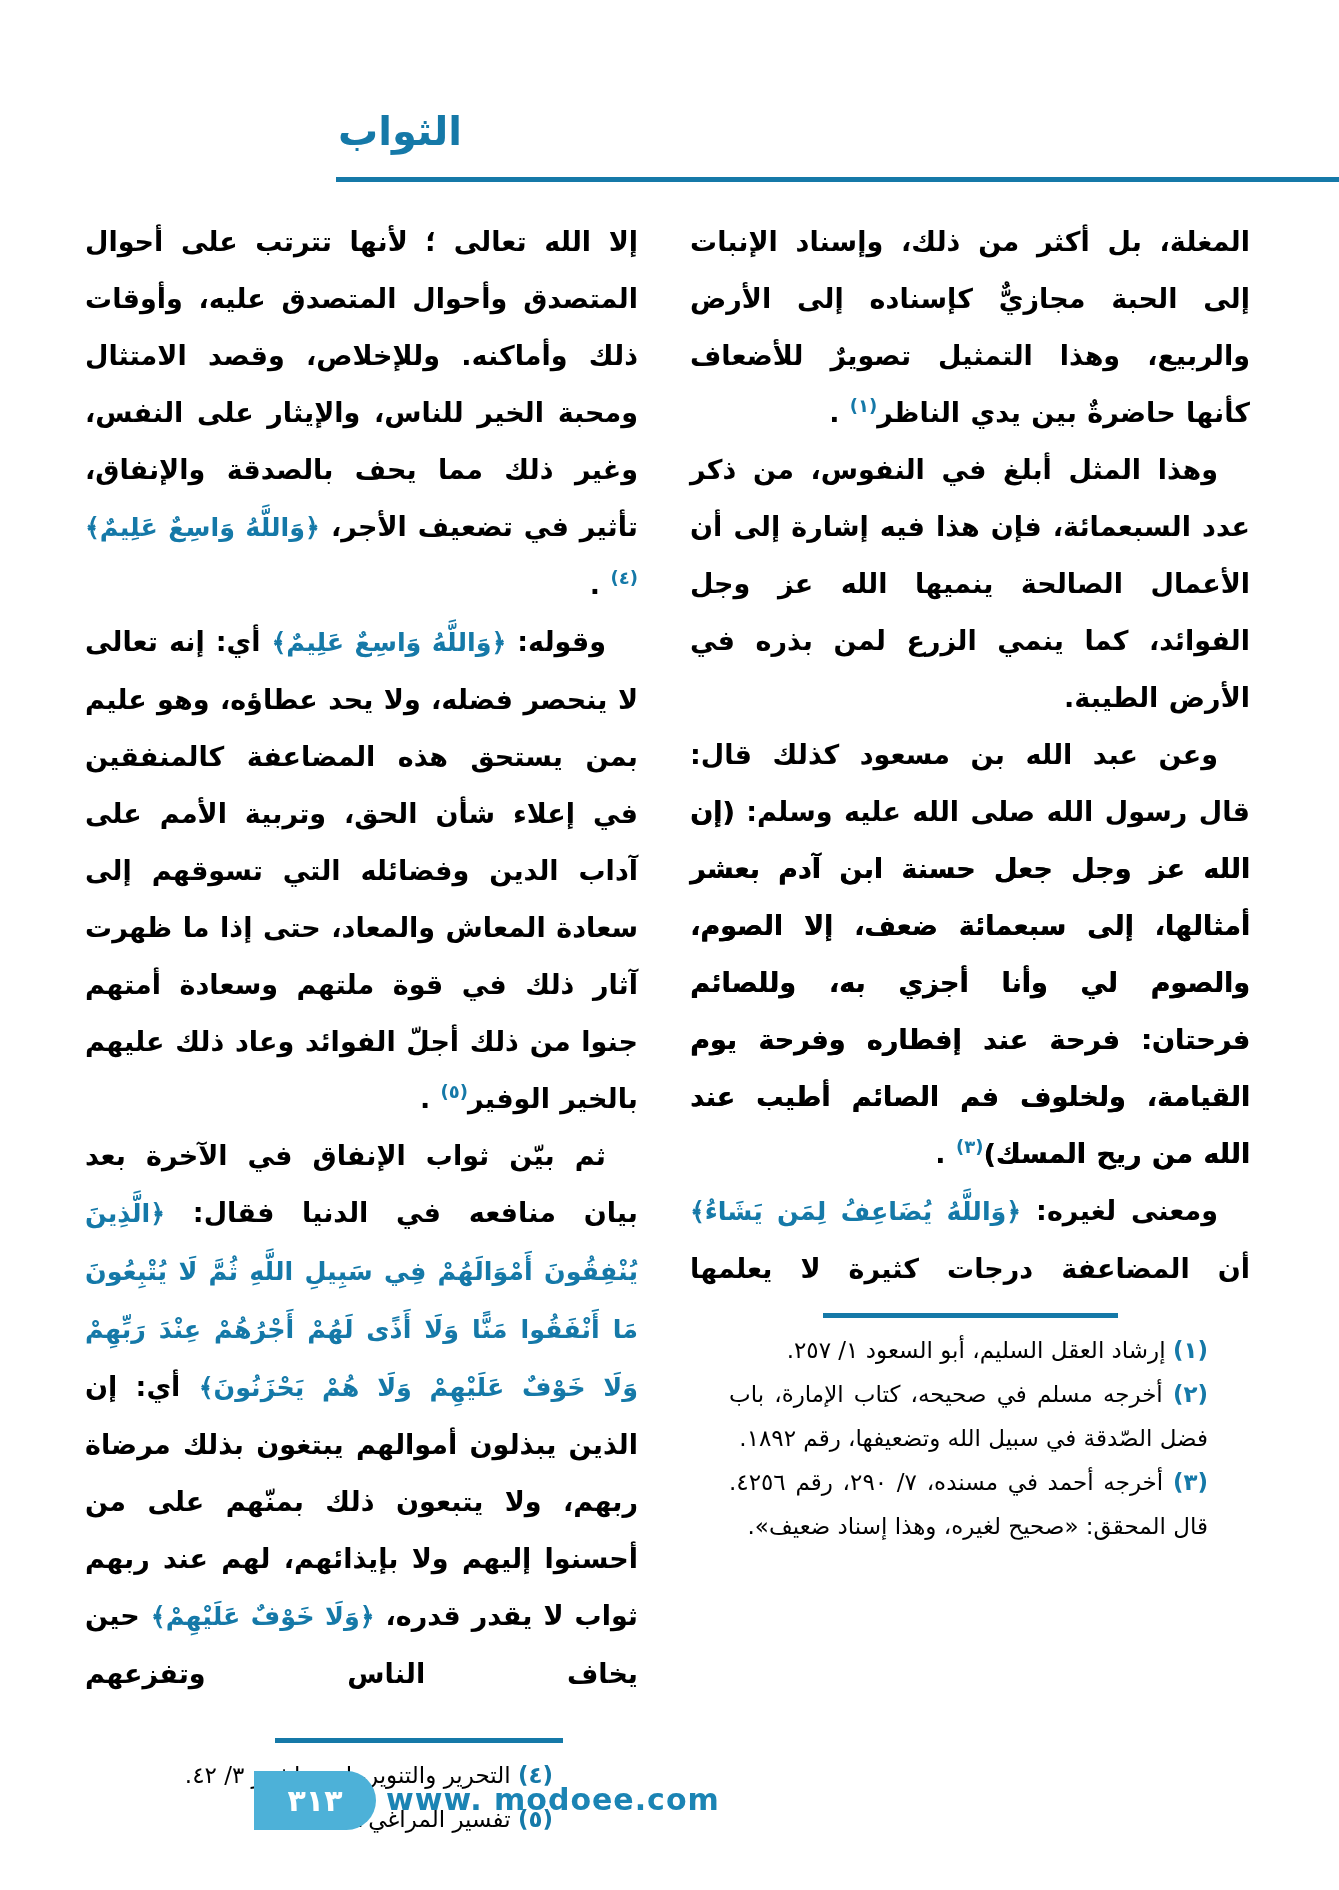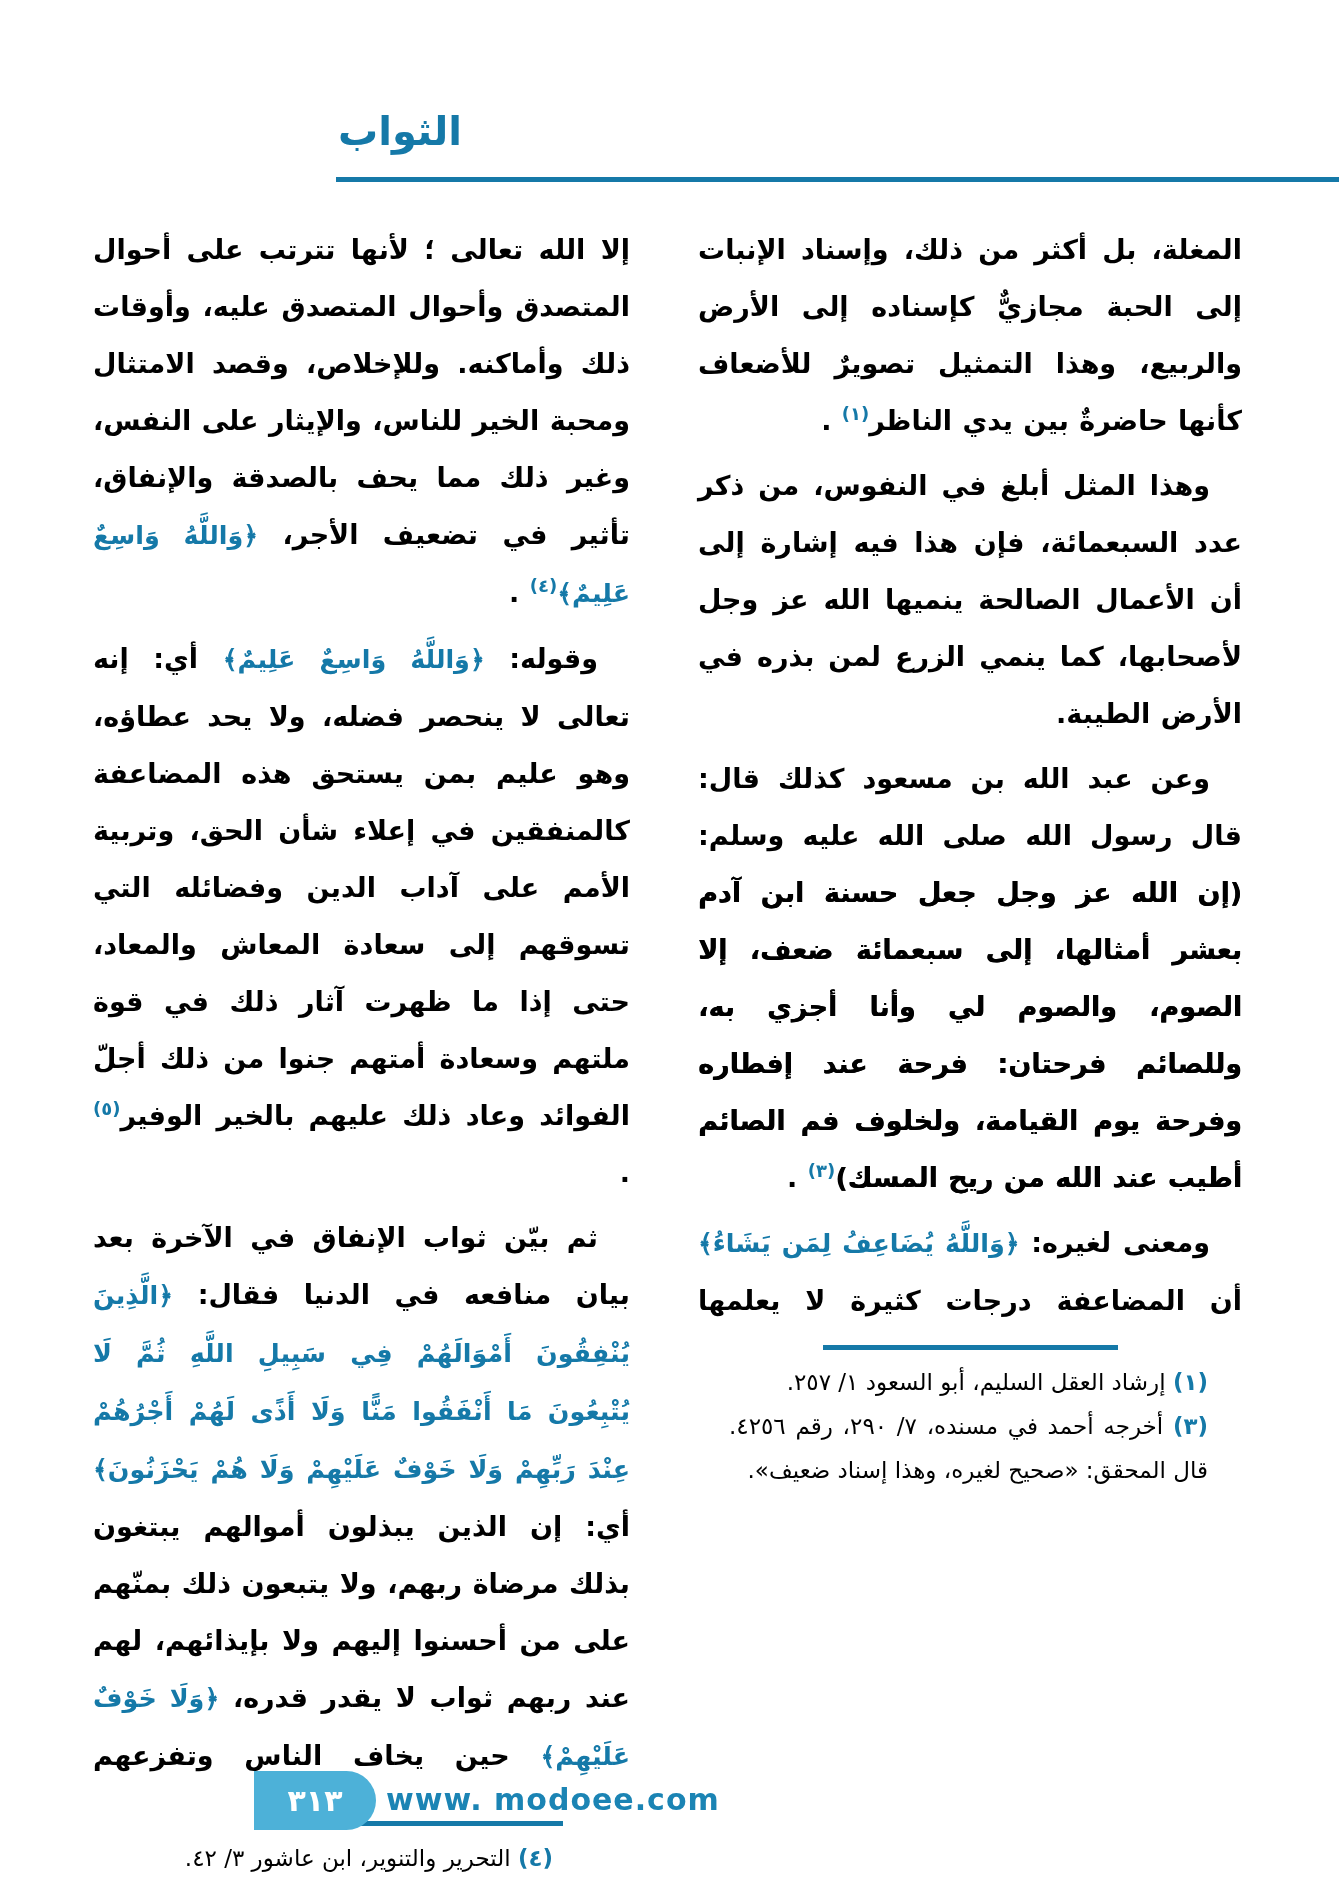--- a/index.html
+++ b/index.html
@@ -36,21 +36,21 @@
     display:flex;flex-direction:row;gap:52px;
     direction:rtl;
   }
   .col{width:560px;}
   .col.left{width:553px;}
   .col-text{
     font-size:27px;line-height:57px;font-weight:bold;
     text-align:justify;
     word-spacing:1px;
   }
-  .col-text p{margin:8px;}
+  .col-text p{margin:0;}
   .col-text p.indent{text-indent:32px;}
   .col-text p.justify-last{text-align-last:justify;}
   .seg-q{color:var(--accent);font-size:0.94em;}
   .seg-h{text-shadow:0.4px 0 0 currentColor;}
   .seg-ref{
     color:var(--accent);
     font-size:18px;font-weight:bold;
     vertical-align:super;line-height:0;
   }
 
@@ -88,27 +88,28 @@
 
 <div class="page">
 
   <div class="header-title">الثواب</div>
   <div class="header-rule"></div>
 
   <div class="columns">
     <section class="col right">
       <div class="col-text">
           <p class=""><span class="seg-n">المغلة، بل أكثر من ذلك، وإسناد الإنبات إلى الحبة مجازيٌّ كإسناده إلى الأرض والربيع، وهذا التمثيل تصويرٌ للأضعاف كأنها حاضرةٌ بين يدي الناظر</span><span class="seg-ref">(١)</span><span class="seg-n"> .</span></p>
-          <p class="indent"><span class="seg-n">وهذا المثل أبلغ في النفوس، من ذكر عدد السبعمائة، فإن هذا فيه إشارة إلى أن الأعمال الصالحة ينميها الله عز وجل لأصحابها، كما ينمي الزرع لمن بذره في الأرض الطيبة.</span></p>
+          <p class="indent"><span class="seg-n">وهذا المثل أبلغ في النفوس، من ذكر عدد السبعمائة، فإن هذا فيه إشارة إلى أن الأعمال الصالحة ينميها الله عز وجل الفوائد، كما ينمي الزرع لمن بذره في الأرض الطيبة.</span></p>
           <p class="indent"><span class="seg-n">وعن عبد الله بن مسعود كذلك قال: قال رسول الله صلى الله عليه وسلم: </span><span class="seg-h">(إن الله عز وجل جعل حسنة ابن آدم بعشر أمثالها، إلى سبعمائة ضعف، إلا الصوم، والصوم لي وأنا أجزي به، وللصائم فرحتان: فرحة عند إفطاره وفرحة يوم القيامة، ولخلوف فم الصائم أطيب عند الله من ريح المسك)</span><span class="seg-ref">(٣)</span><span class="seg-n"> .</span></p>
           <p class="indent justify-last"><span class="seg-n">ومعنى لغيره: </span><span class="seg-q">﴿وَاللَّهُ يُضَاعِفُ لِمَن يَشَاءُ﴾</span><span class="seg-n"> أن المضاعفة درجات كثيرة لا يعلمها</span></p>
         </div>
       <hr class="fn-sep">
       <div class="footnotes">
           <div class="fn"><span class="fn-num">(١)</span><span>&nbsp;إرشاد العقل السليم، أبو السعود ١/ ٢٥٧.</span></div>
+          <div class="fn"><span class="fn-num">(٢)</span><span>&nbsp;أخرجه مسلم في صحيحه، كتاب الإمارة، باب فضل الصّدقة في سبيل الله وتضعيفها، رقم ١٨٩٢.</span></div>
           <div class="fn"><span class="fn-num">(٣)</span><span>&nbsp;أخرجه أحمد في مسنده، ٧/ ٢٩٠، رقم ٤٢٥٦. قال المحقق: «صحيح لغيره، وهذا إسناد ضعيف».</span></div>
         </div>
     </section>
     <section class="col left">
       <div class="col-text">
           <p class=""><span class="seg-n">إلا الله تعالى ؛ لأنها تترتب على أحوال المتصدق وأحوال المتصدق عليه، وأوقات ذلك وأماكنه. وللإخلاص، وقصد الامتثال ومحبة الخير للناس، والإيثار على النفس، وغير ذلك مما يحف بالصدقة والإنفاق، تأثير في تضعيف الأجر، </span><span class="seg-q">﴿وَاللَّهُ وَاسِعٌ عَلِيمٌ﴾</span><span class="seg-ref">(٤)</span><span class="seg-n"> .</span></p>
           <p class="indent"><span class="seg-n">وقوله: </span><span class="seg-q">﴿وَاللَّهُ وَاسِعٌ عَلِيمٌ﴾</span><span class="seg-n"> أي: إنه تعالى لا ينحصر فضله، ولا يحد عطاؤه، وهو عليم بمن يستحق هذه المضاعفة كالمنفقين في إعلاء شأن الحق، وتربية الأمم على آداب الدين وفضائله التي تسوقهم إلى سعادة المعاش والمعاد، حتى إذا ما ظهرت آثار ذلك في قوة ملتهم وسعادة أمتهم جنوا من ذلك أجلّ الفوائد وعاد ذلك عليهم بالخير الوفير</span><span class="seg-ref">(٥)</span><span class="seg-n"> .</span></p>
           <p class="indent justify-last"><span class="seg-n">ثم بيّن ثواب الإنفاق في الآخرة بعد بيان منافعه في الدنيا فقال: </span><span class="seg-q">﴿الَّذِينَ يُنْفِقُونَ أَمْوَالَهُمْ فِي سَبِيلِ اللَّهِ ثُمَّ لَا يُتْبِعُونَ مَا أَنْفَقُوا مَنًّا وَلَا أَذًى لَهُمْ أَجْرُهُمْ عِنْدَ رَبِّهِمْ وَلَا خَوْفٌ عَلَيْهِمْ وَلَا هُمْ يَحْزَنُونَ﴾</span><span class="seg-n"> أي: إن الذين يبذلون أموالهم يبتغون بذلك مرضاة ربهم، ولا يتبعون ذلك بمنّهم على من أحسنوا إليهم ولا بإيذائهم، لهم عند ربهم ثواب لا يقدر قدره، </span><span class="seg-q">﴿وَلَا خَوْفٌ عَلَيْهِمْ﴾</span><span class="seg-n"> حين يخاف الناس وتفزعهم</span></p>
         </div>
       <hr class="fn-sep">

